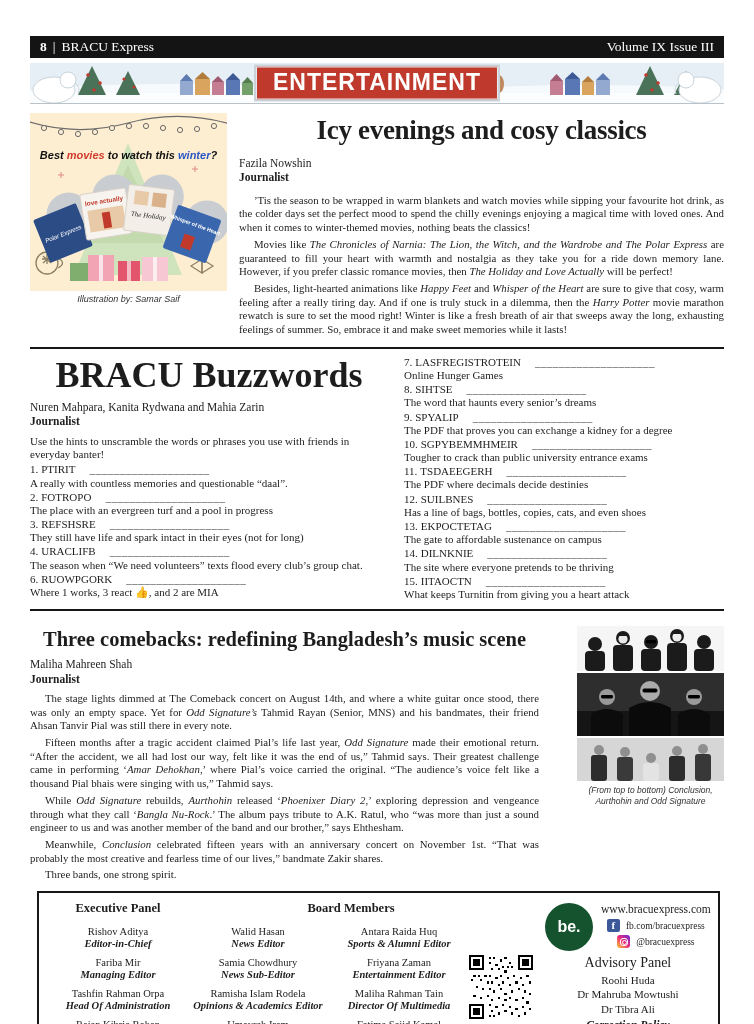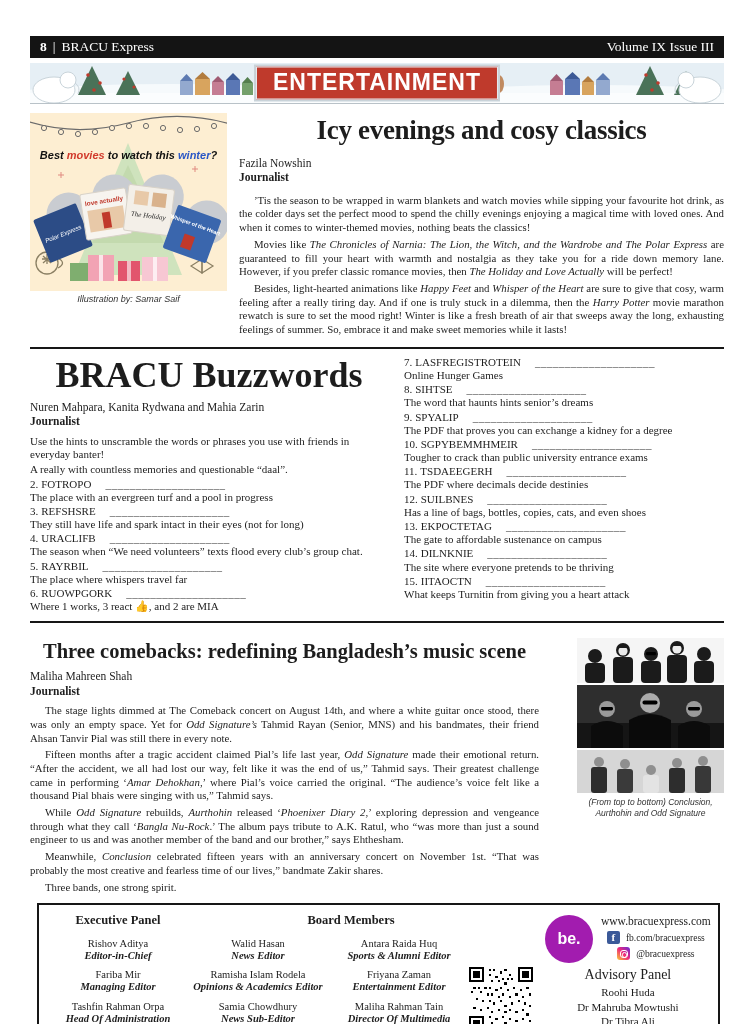--- a/index.html
+++ b/index.html
@@ -50,21 +50,21 @@
   .panel-title{font-size:12.5px;font-weight:700;text-align:center;margin:2px 0 10px 0;white-space:nowrap;}
   .board-title{transform:translateX(-48px);}
   .spacer-title{visibility:hidden;}
   .person{ text-align:center;margin-bottom:7px;}
   .person .nm{font-size:10.5px;line-height:1.15;}
   .person .rl{font-size:10.5px;font-weight:700;font-style:italic;line-height:1.15;}
   .qr-col{padding-top:56px;}
   .qr{width:64px;height:64px;}
   .f-right{padding-left:6px;text-align:center;}
   .logo-row{display:flex;align-items:flex-start;gap:8px;margin-top:4px;}
-  .be-logo{width:48px;height:48px;border-radius:50%;background:#a21caf;color:#fff;display:flex;align-items:center;justify-content:center;font-family:"Liberation Sans",sans-serif;font-weight:700;font-size:16px;flex:none;}
+  .be-logo{width:48px;height:48px;border-radius:50%;background:#14532d;color:#fff;display:flex;align-items:center;justify-content:center;font-family:"Liberation Sans",sans-serif;font-weight:700;font-size:16px;flex:none;}
   .links{flex:1;text-align:center;}
   .site{font-size:11.5px;margin-bottom:4px;}
   .sns{display:flex;align-items:center;justify-content:center;gap:6px;font-size:9.5px;margin-bottom:3px;}
   .fb-ic{width:13px;height:13px;background:#3b5998;border-radius:2px;color:#fff;font-family:"Liberation Serif",serif;font-weight:700;font-size:11px;line-height:13px;text-align:center;flex:none;}
   .ig-ic{width:13px;height:13px;border-radius:3px;background:linear-gradient(45deg,#f9ce34,#ee2a7b,#6228d7);position:relative;flex:none;}
   .ig-ic::before{content:"";position:absolute;inset:2.5px;border:1.2px solid #fff;border-radius:3px;}
   .ig-ic::after{content:"";position:absolute;left:4.7px;top:4.7px;width:3.6px;height:3.6px;border:1.1px solid #fff;border-radius:50%;}
   .adv-title{font-size:14px;font-weight:400;margin:4px 0 2px 0;}
   .adv-name{font-size:11px;line-height:1.3;}
   .corr-title{font-size:11.5px;font-weight:700;font-style:italic;margin:3px 0 1px 0;}
@@ -268,59 +268,56 @@
     <div class="bz-left">
       <div class="headline2">BRACU Buzzwords</div>
       <div class="byline" style="margin-bottom:2px;">
         <div>Nuren Mahpara, Kanita Rydwana and Mahia Zarin</div>
         <div class="role">Journalist</div>
       </div>
       <div class="bz-intro">Use the hints to unscramble the words or phrases you use with friends in everyday banter!</div>
       <div>
 
           <div class="bz-item">
+            <div class="bz-word"><span class="bz-num">1.</span><span>PTIRIT</span><span class="bz-blank">____________________</span></div>
             <div class="bz-hint">A really with countless memories and questionable “daal”.</div>
           </div>
 
           <div class="bz-item">
             <div class="bz-word"><span class="bz-num">2.</span><span>FOTROPO</span><span class="bz-blank">____________________</span></div>
             <div class="bz-hint">The place with an evergreen turf and a pool in progress</div>
           </div>
 
           <div class="bz-item">
             <div class="bz-word"><span class="bz-num">3.</span><span>REFSHSRE</span><span class="bz-blank">____________________</span></div>
             <div class="bz-hint">They still have life and spark intact in their eyes (not for long)</div>
           </div>
 
           <div class="bz-item">
             <div class="bz-word"><span class="bz-num">4.</span><span>URACLIFB</span><span class="bz-blank">____________________</span></div>
             <div class="bz-hint">The season when “We need volunteers” texts flood every club’s group chat.</div>
           </div>
 
-          <div class="bz-item">
-            <div class="bz-word"><span class="bz-num">5.</span><span>RAYRBIL</span><span class="bz-blank">____________________</span></div>
-            <div class="bz-hint">The place where whispers travel far</div>
-          </div>
 
           <div class="bz-item">
             <div class="bz-word"><span class="bz-num">6.</span><span>RUOWPGORK</span><span class="bz-blank">____________________</span></div>
             <div class="bz-hint">Where 1 works, 3 react 👍, and 2 are MIA</div>
           </div>
         </div>
     </div>
     <div class="bz-right">
 
         <div class="bz-item">
           <div class="bz-word"><span class="bz-num">7.</span><span>LASFREGISTROTEIN</span><span class="bz-blank">____________________</span></div>
           <div class="bz-hint">Online Hunger Games</div>
         </div>
 
         <div class="bz-item">
           <div class="bz-word"><span class="bz-num">8.</span><span>SIHTSE</span><span class="bz-blank">____________________</span></div>
-          <div class="bz-hint">The word that haunts hints senior’s dreams</div>
+          <div class="bz-hint">The word that haunts every senior’s dreams</div>
         </div>
 
         <div class="bz-item">
           <div class="bz-word"><span class="bz-num">9.</span><span>SPYALIP</span><span class="bz-blank">____________________</span></div>
           <div class="bz-hint">The PDF that proves you can exchange a kidney for a degree</div>
         </div>
 
         <div class="bz-item">
           <div class="bz-word"><span class="bz-num">10.</span><span>SGPYBEMMHMEIR</span><span class="bz-blank">____________________</span></div>
           <div class="bz-hint">Tougher to crack than public university entrance exams</div>
@@ -453,27 +450,27 @@
     <div>
       <div class="panel-title spacer-title">&nbsp;</div>
       <div>
 
           <div class="person">
             <div class="nm">Walid Hasan</div>
             <div class="rl">News Editor</div>
           </div>
 
           <div class="person">
+            <div class="nm">Samia Chowdhury</div>
+            <div class="rl">News Sub-Editor</div>
+          </div>
+
+          <div class="person">
             <div class="nm">Ramisha Islam Rodela</div>
             <div class="rl">Opinions &amp; Academics Editor</div>
-          </div>
-
-          <div class="person">
-            <div class="nm">Samia Chowdhury</div>
-            <div class="rl">News Sub-Editor</div>
           </div>
 
           <div class="person">
             <div class="nm">Umayrah Iram</div>
 
           </div>
 
         </div>
     </div>
     <div>

